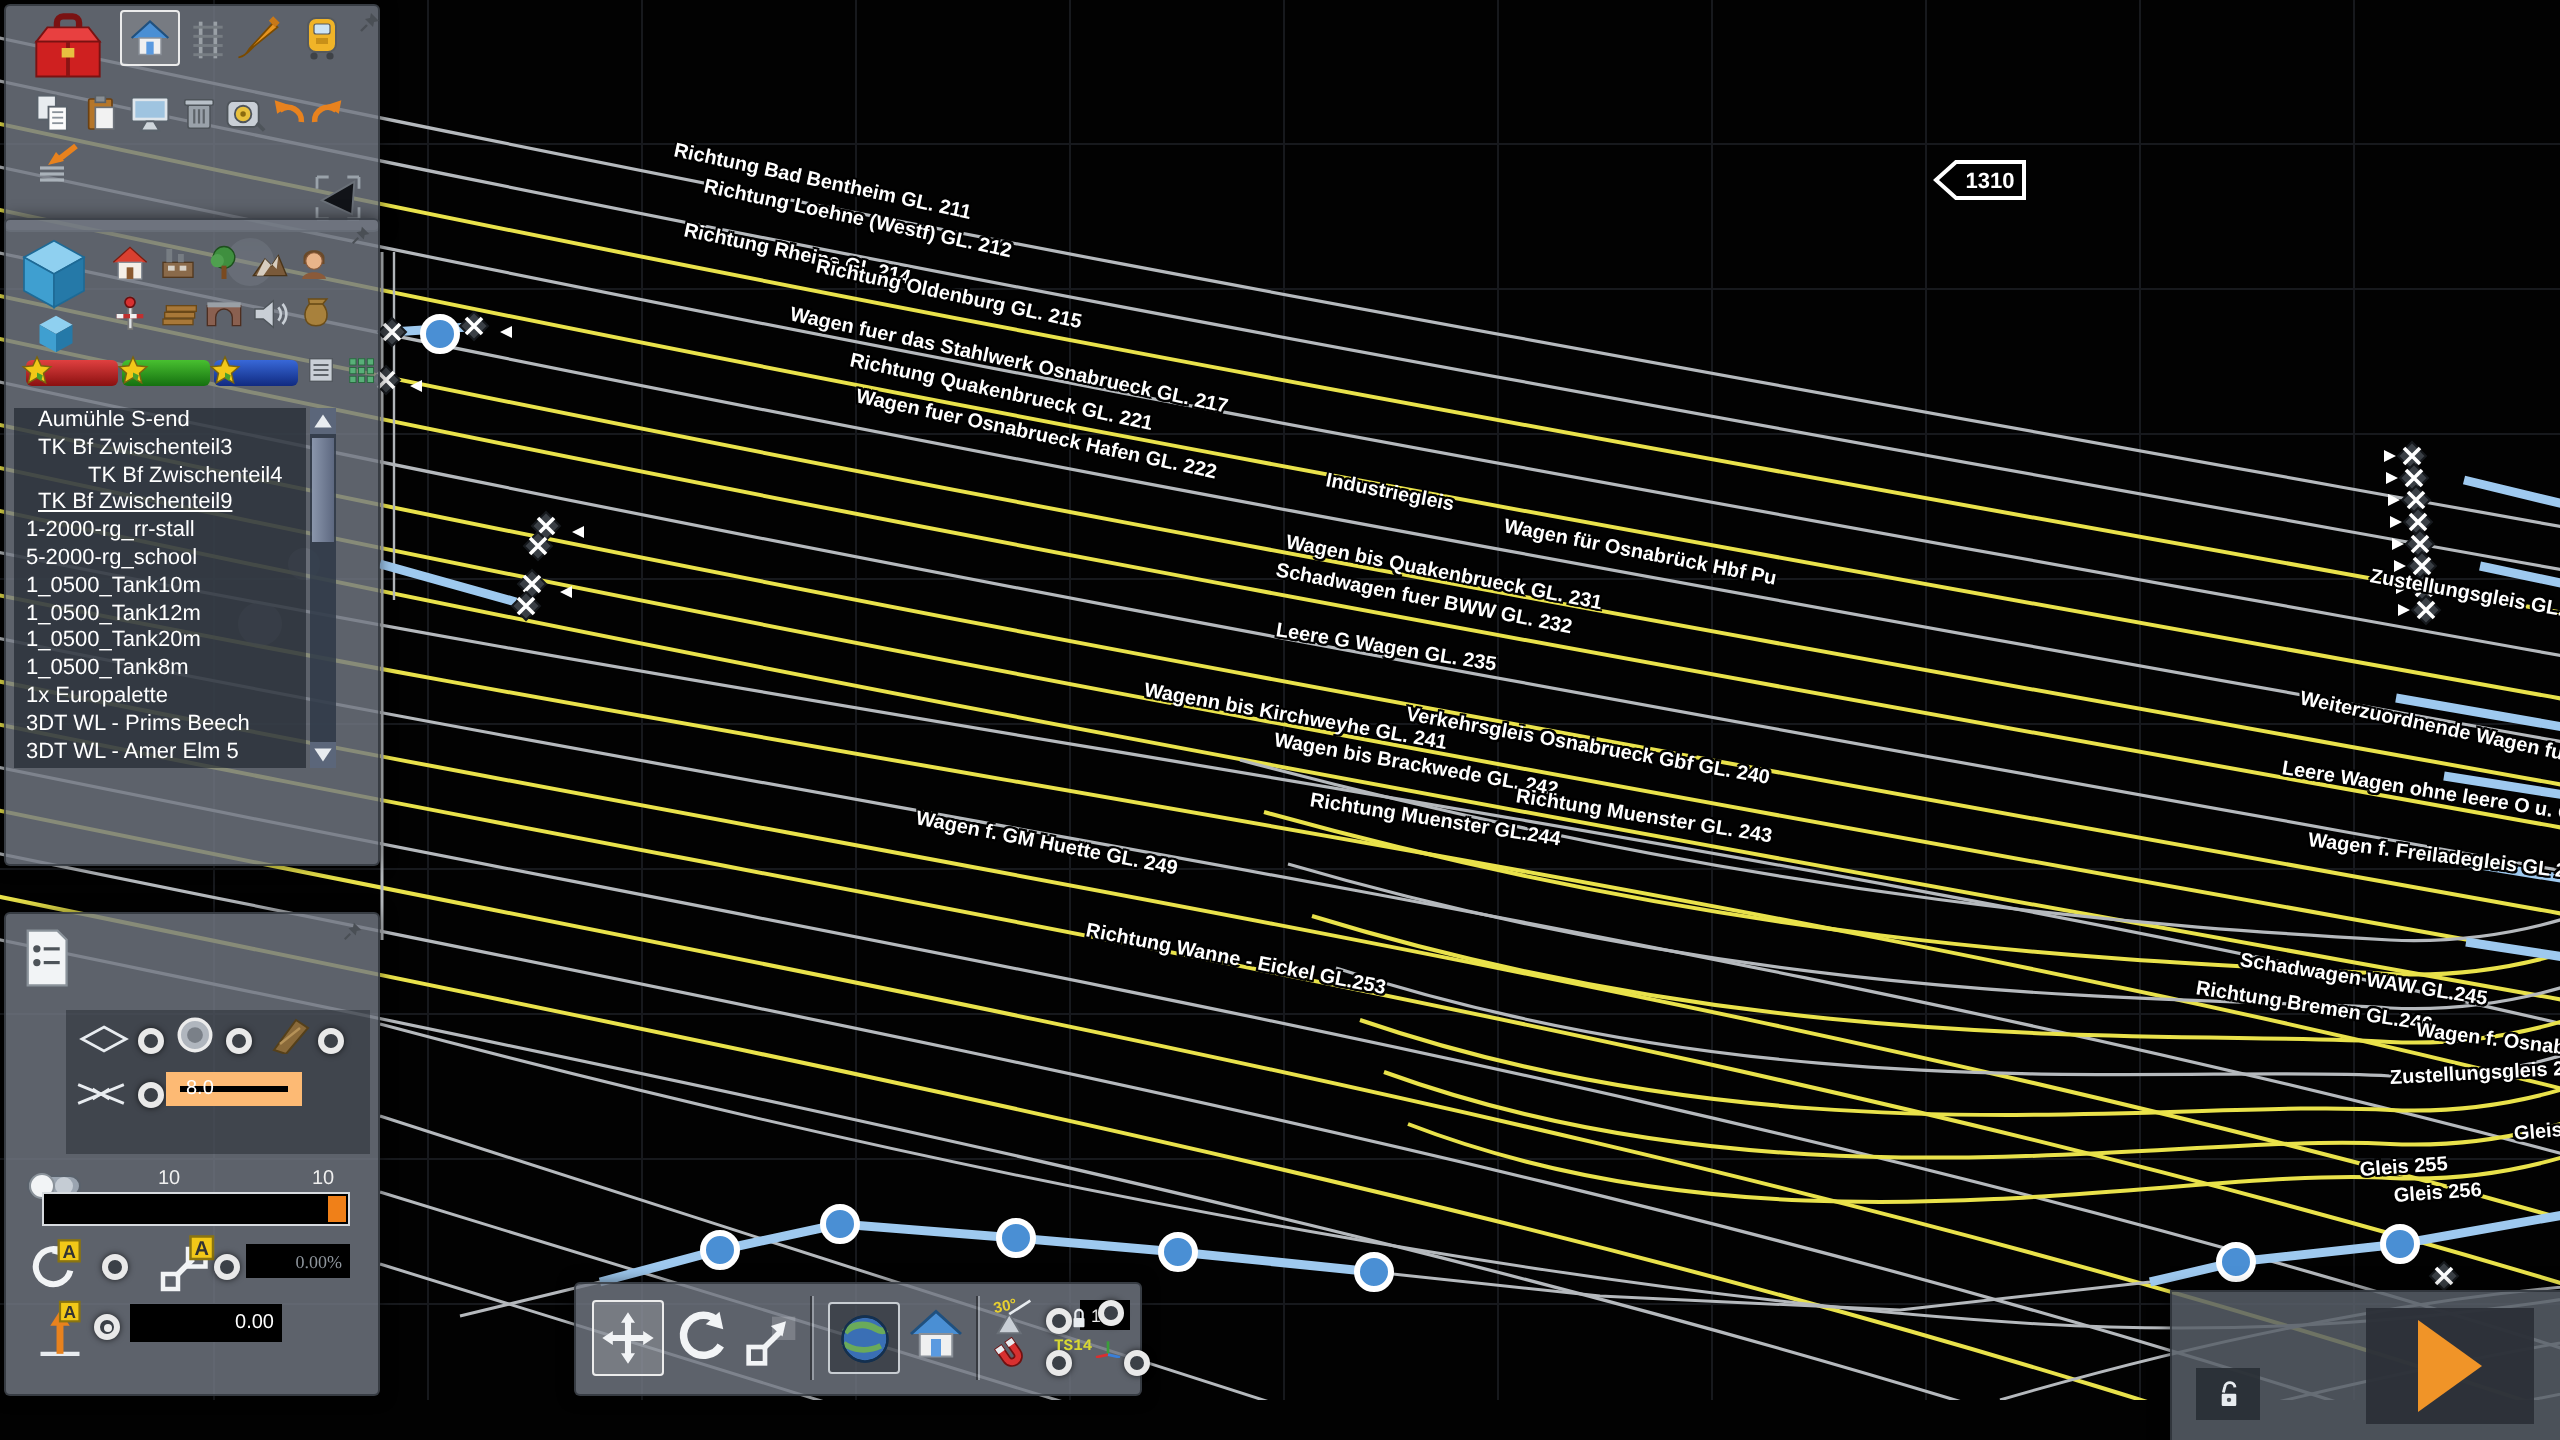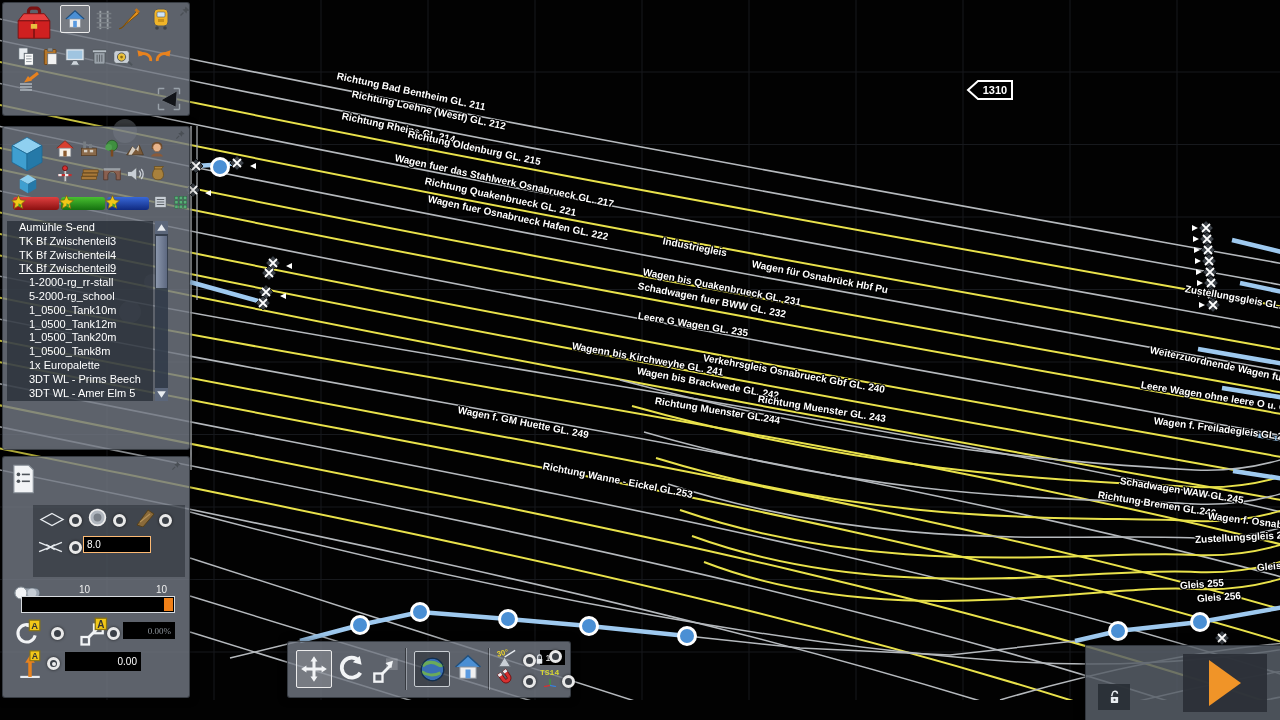--- a/index.html
+++ b/index.html
@@ -15,21 +15,21 @@
   .ibtn{position:absolute;display:flex;align-items:center;justify-content:center;cursor:pointer;}
   .ibtn.sel{border:1px solid #ececec;background:rgba(255,255,255,.16);border-radius:2px;}
   .radio{position:absolute;width:7px;height:7px;border-radius:50%;background:#3b4047;
          border:3px solid #e9e9e9;box-shadow:0 0 3px rgba(0,0,0,.7);cursor:pointer;}
   .radio.sel::after{content:"";position:absolute;left:1.5px;top:1.5px;width:4px;height:4px;
          border-radius:50%;background:#ececec;}
   .blackfield{position:absolute;background:#000;color:#fff;font-size:10px;display:flex;
          align-items:center;justify-content:flex-end;padding-right:4px;box-sizing:border-box;}
   .listbox{position:absolute;background:rgba(20,27,37,.58);color:#fff;font-size:11px;
          overflow:hidden;}
-  .listbox div{height:13.8px;line-height:13.8px;padding-left:22px;white-space:nowrap;cursor:pointer;}
+  .listbox div{height:13.8px;line-height:13.8px;padding-left:6px;white-space:nowrap;cursor:pointer;}
   .sbar{position:absolute;background:rgba(46,56,70,.85);}
   .statusbar{position:absolute;left:0;top:700px;width:1280px;height:20px;background:#20262f;
          border-top:1px solid #0c0f14;color:#ccd2d8;font-size:10.5px;z-index:6;}
   .statusbar span{position:absolute;top:3px;white-space:pre;}
   .divid{position:absolute;width:1px;background:rgba(220,226,232,.45);box-shadow:-1px 0 0 rgba(0,0,0,.4);}
   .lab10{position:absolute;color:#efefef;font-size:10px;}
   svg{display:block;}
 </style>
 </head>
 <body>
@@ -353,21 +353,21 @@
         </svg>
     </div>
     <div class="ibtn" style="left:152px;top:82px;">
       <svg width="28" height="28" viewBox="0 0 24 24">
           <path d="M3 3h5M3 3v5M21 3h-5M21 3v5M3 21h5M3 21v-5M21 21h-5M21 21v-5" stroke="#9aa2aa" stroke-width="1.2" fill="none"></path>
           <path d="M19 5L5 13l13 6z" fill="#111318" stroke="#6a7078" stroke-width=".8"></path>
         </svg>
     </div>
   </div>
 
-  <div class="panel" style="left:2px;top:126px;width:186px;height:322px;">
+  <div class="panel" style="left:2px;top:109px;width:186px;height:322px;">
     <div class="ibtn" style="left:4px;top:6px;">
       <svg width="40" height="42" viewBox="0 0 24 24">
           <path d="M12 2l9 5-9 5-9-5z" fill="#8fd0f0" stroke="#1e6a96" stroke-width=".5"></path>
           <path d="M3 7v10l9 5V12z" fill="#3f9fd0" stroke="#1e6a96" stroke-width=".5"></path>
           <path d="M21 7v10l-9 5V12z" fill="#2579a8" stroke="#1e6a96" stroke-width=".5"></path>
         </svg>
     </div>
     <div class="ibtn" style="left:14px;top:46px;">
       <svg width="22" height="22" viewBox="0 0 24 24">
           <path d="M12 2l9 5-9 5-9-5z" fill="#8fd0f0"></path>
@@ -496,21 +496,21 @@
     <div class="ibtn" style="left:172px;top:2px;">
       <svg width="11" height="11" viewBox="0 0 24 24">
           <path d="M13 3l8 8-5 1-1 5-8-8 5-1z" fill="#4a4f55"></path>
           <line x1="3" y1="21" x2="9" y2="15" stroke="#4a4f55" stroke-width="2.4"></line>
         </svg>
     </div>
 
     <div class="listbox" style="left:4px;top:94px;width:146px;height:180px;" id="objlist">
         <div style="padding-left: 12px;">Aumühle S-end</div>
         <div style="padding-left: 12px;">TK Bf Zwischenteil3</div>
-        <div style="padding-left: 12px;">TK Bf Zwischenteil4</div>
+        <div style="padding-left: 12px; margin-left: 25px;">TK Bf Zwischenteil4</div>
         <div style="padding-left: 12px; text-decoration: underline;">TK Bf Zwischenteil9</div>
         <div>1-2000-rg_rr-stall</div>
         <div>5-2000-rg_school</div>
         <div>1_0500_Tank10m</div>
         <div>1_0500_Tank12m</div>
         <div>1_0500_Tank20m</div>
         <div>1_0500_Tank8m</div>
         <div>1x Europalette</div>
         <div>3DT WL - Prims Beech</div>
         <div>3DT WL - Amer Elm 5</div>
@@ -569,21 +569,21 @@
     </div>
     <div class="radio" style="left:156px;top:57px;"></div>
 
     <div class="ibtn" style="left:34px;top:81px;">
       <svg width="27" height="17" viewBox="0 0 26 16">
           <path d="M2 4l22 9M2 13L24 4" stroke="#e8ecf0" stroke-width="1.4" fill="none"></path>
           <path d="M9 6l8 5M9 11l8-5" stroke="#e8ecf0" stroke-width="1.2"></path>
         </svg>
     </div>
     <div class="radio" style="left:66px;top:84px;"></div>
-    <div class="blackfield" style="left:80px;top:79px;width:68px;height:17px;border:1px solid #fdba74;justify-content:flex-start;padding-left:3px;">8.0</div>
+    <div class="blackfield" style="left:80px;top:79px;width:68px;height:17px;border:7px solid #fdba74;justify-content:flex-start;padding-left:3px;">8.0</div>
 
     <div class="ibtn" style="left:10px;top:128px;">
       <svg width="28" height="16" viewBox="0 0 28 14">
           <rect x="1" y="2" width="26" height="10" rx="5" fill="#9aa4b0" stroke="#5a626c"></rect>
           <circle cx="8" cy="7" r="6" fill="#f2f4f6" stroke="#8a929a"></circle>
           <circle cx="19" cy="7" r="4.5" fill="#c5ccd4"></circle>
         </svg>
     </div>
     <div class="lab10" style="left:76px;top:127px;">10</div>
     <div class="lab10" style="left:153px;top:127px;">10</div>
@@ -683,21 +683,21 @@
     </div>
     <div class="radio" style="left:261px;top:8px;"></div>
     <div class="ibtn" style="left:174px;top:26px;left:208px;top:26px;">
       <svg width="20" height="20" viewBox="0 0 24 24" style="transform:rotate(-35deg)">
           <path d="M6 3v9a6 6 0 0 0 12 0V3h-4.5v9a1.5 1.5 0 0 1-3 0V3z" fill="#d83030" stroke="#701010"></path>
           <rect x="6" y="3" width="4.5" height="3.5" fill="#e8ecf0"></rect>
           <rect x="13.5" y="3" width="4.5" height="3.5" fill="#e8ecf0"></rect>
         </svg>
     </div>
     <div class="radio" style="left:235px;top:33px;"></div>
-    <div class="ibtn" style="left:252px;top:27px;flex-direction:column;font-family:Liberation Mono, monospace;">
+    <div class="ibtn" style="left:239px;top:27px;flex-direction:row;font-family:Liberation Mono, monospace;">
       <span style="font-size:8px;font-weight:bold;color:#d8d832;line-height:8px;">TS14</span>
       <svg width="16" height="10" viewBox="0 0 24 14">
           <line x1="12" y1="12" x2="12" y2="2" stroke="#3a9f3a" stroke-width="2"></line>
           <line x1="12" y1="12" x2="3" y2="14" stroke="#d83030" stroke-width="2"></line>
           <line x1="12" y1="12" x2="21" y2="14" stroke="#3a7fd8" stroke-width="2"></line>
         </svg>
     </div>
     <div class="radio" style="left:276px;top:33px;left:274px;"></div>
   </div>
 

